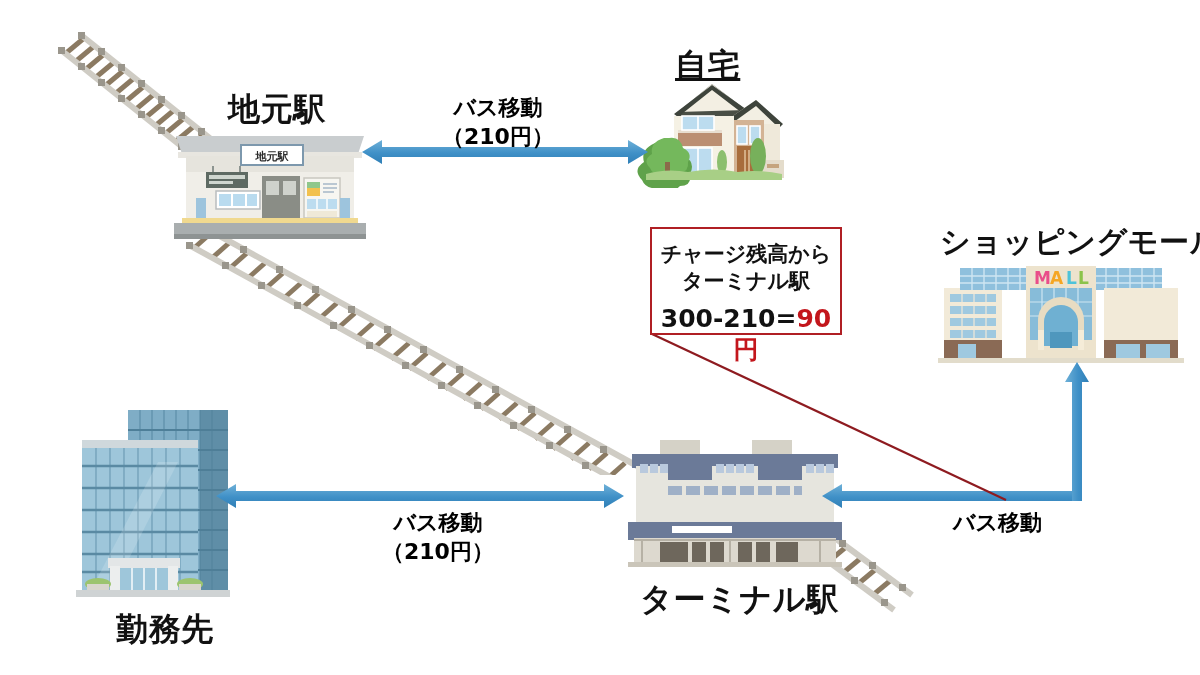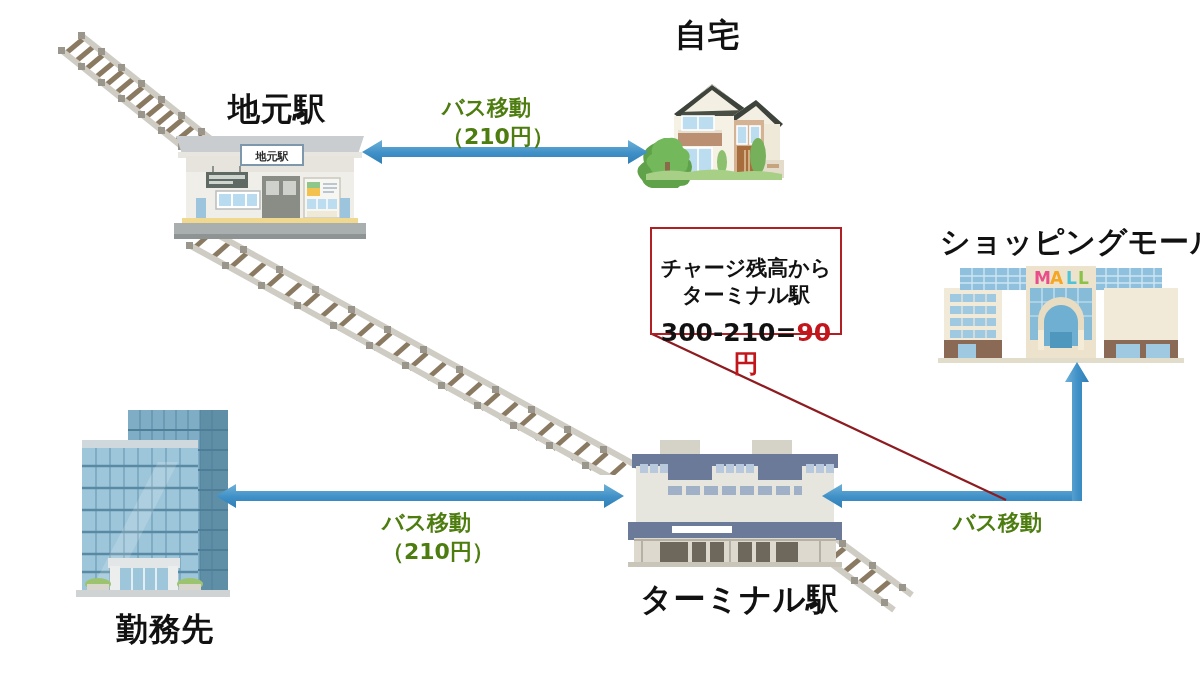--- a/index.html
+++ b/index.html
@@ -23,36 +23,36 @@
   .place-label {
     position: absolute;
     color: #111111;
     font-weight: bold;
     white-space: nowrap;
     letter-spacing: 0.02em;
     font-family: "DejaVu Sans", "Liberation Sans", sans-serif;
   }
   .bus-label {
     position: absolute;
-    color: #4d7c0f;
+    color: #000000;
     font-weight: bold;
-    text-align: left;
+    text-align: center;
     line-height: 1.32;
     white-space: nowrap;
     font-family: "DejaVu Sans", "Liberation Sans", sans-serif;
   }
 
   
   .callout {
     position: absolute;
     box-sizing: border-box;
     border: 2px solid #b01f24;
     background: #ffffff;
     text-align: center;
-    padding-top: 26px;
+    padding-top: 12px;
   }
   .callout .c-line {
     color: #111111;
     font-weight: bold;
     line-height: 1.3;
     font-family: "DejaVu Sans", "Liberation Sans", sans-serif;
     font-size: 21px;
   }
   .callout .c-calc {
     margin-top: 8px;
@@ -545,21 +545,21 @@
   <svg class="svgbox" style="left:640px; top:320px;" width="400" height="200" viewBox="0 0 400 200">
     <line x1="12" y1="14" x2="366" y2="180" stroke="#8e1b20" stroke-width="2.2"></line>
   </svg>
 
   <div class="callout" style="left:650px; top:227px; width:192px; height:108px;">
     <div class="c-line">チャージ残高から</div>
     <div class="c-line">ターミナル駅</div>
     <div class="c-calc"><span>300-210=</span><span class="hl">90円</span></div>
   </div>
 
-  <div class="place-label" style="left:675px; top:14px; font-size:32px;">自宅</div>
+  <div class="place-label" style="left:675px; top:44px; font-size:32px;text-decoration:underline;">自宅</div>
 
   <div class="place-label" style="left:228px; top:88px; font-size:32px;">地元駅</div>
 
   <div class="place-label" style="left:940px; top:222px; font-size:30px;">ショッピングモール</div>
 
   <div class="place-label" style="left:640px; top:578px; font-size:32px;">ターミナル駅</div>
 
   <div class="place-label" style="left:116px; top:608px; font-size:32px;">勤務先</div>
 
   <div class="bus-label" style="left:442px; top:93px; font-size:22px;">

